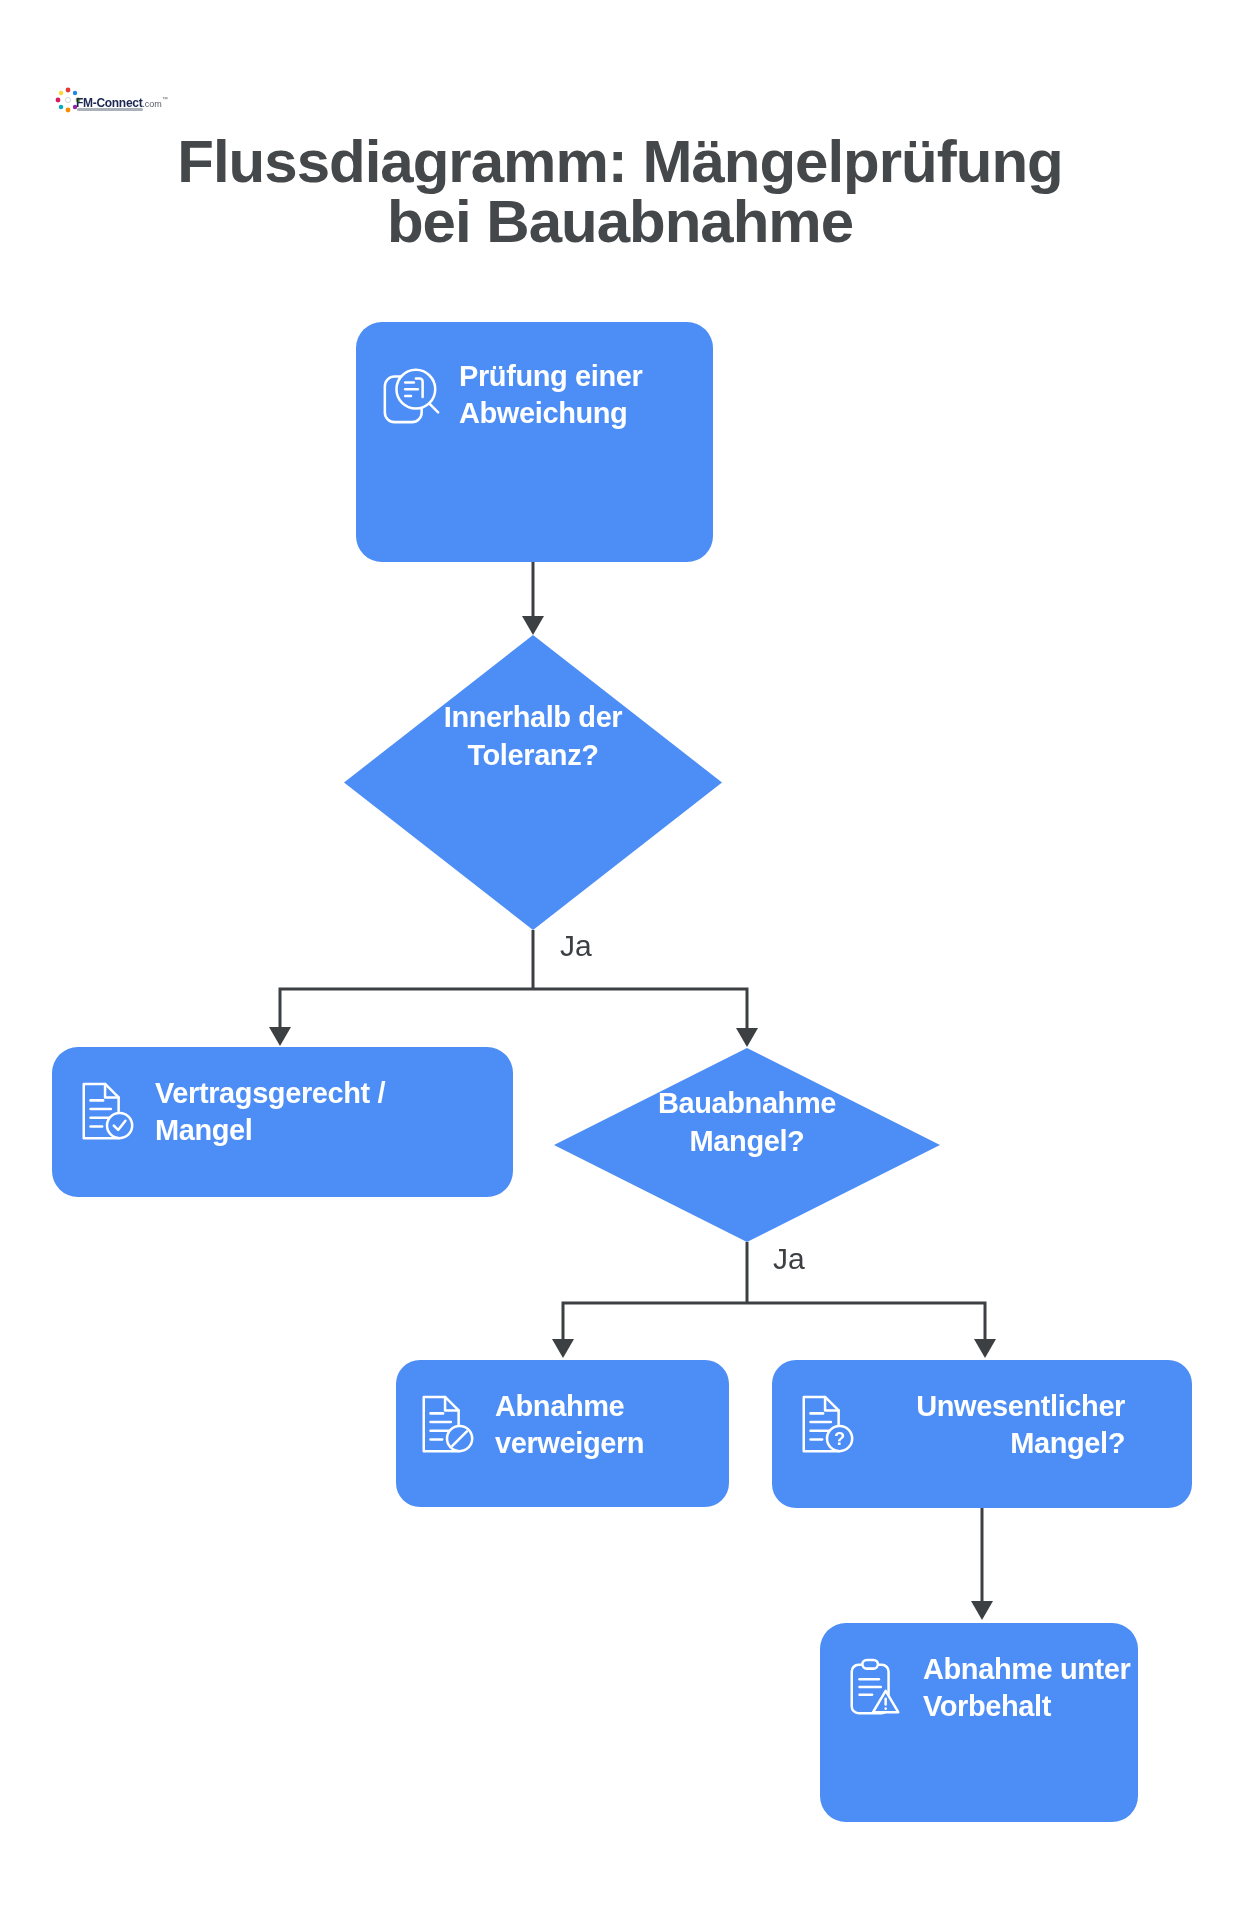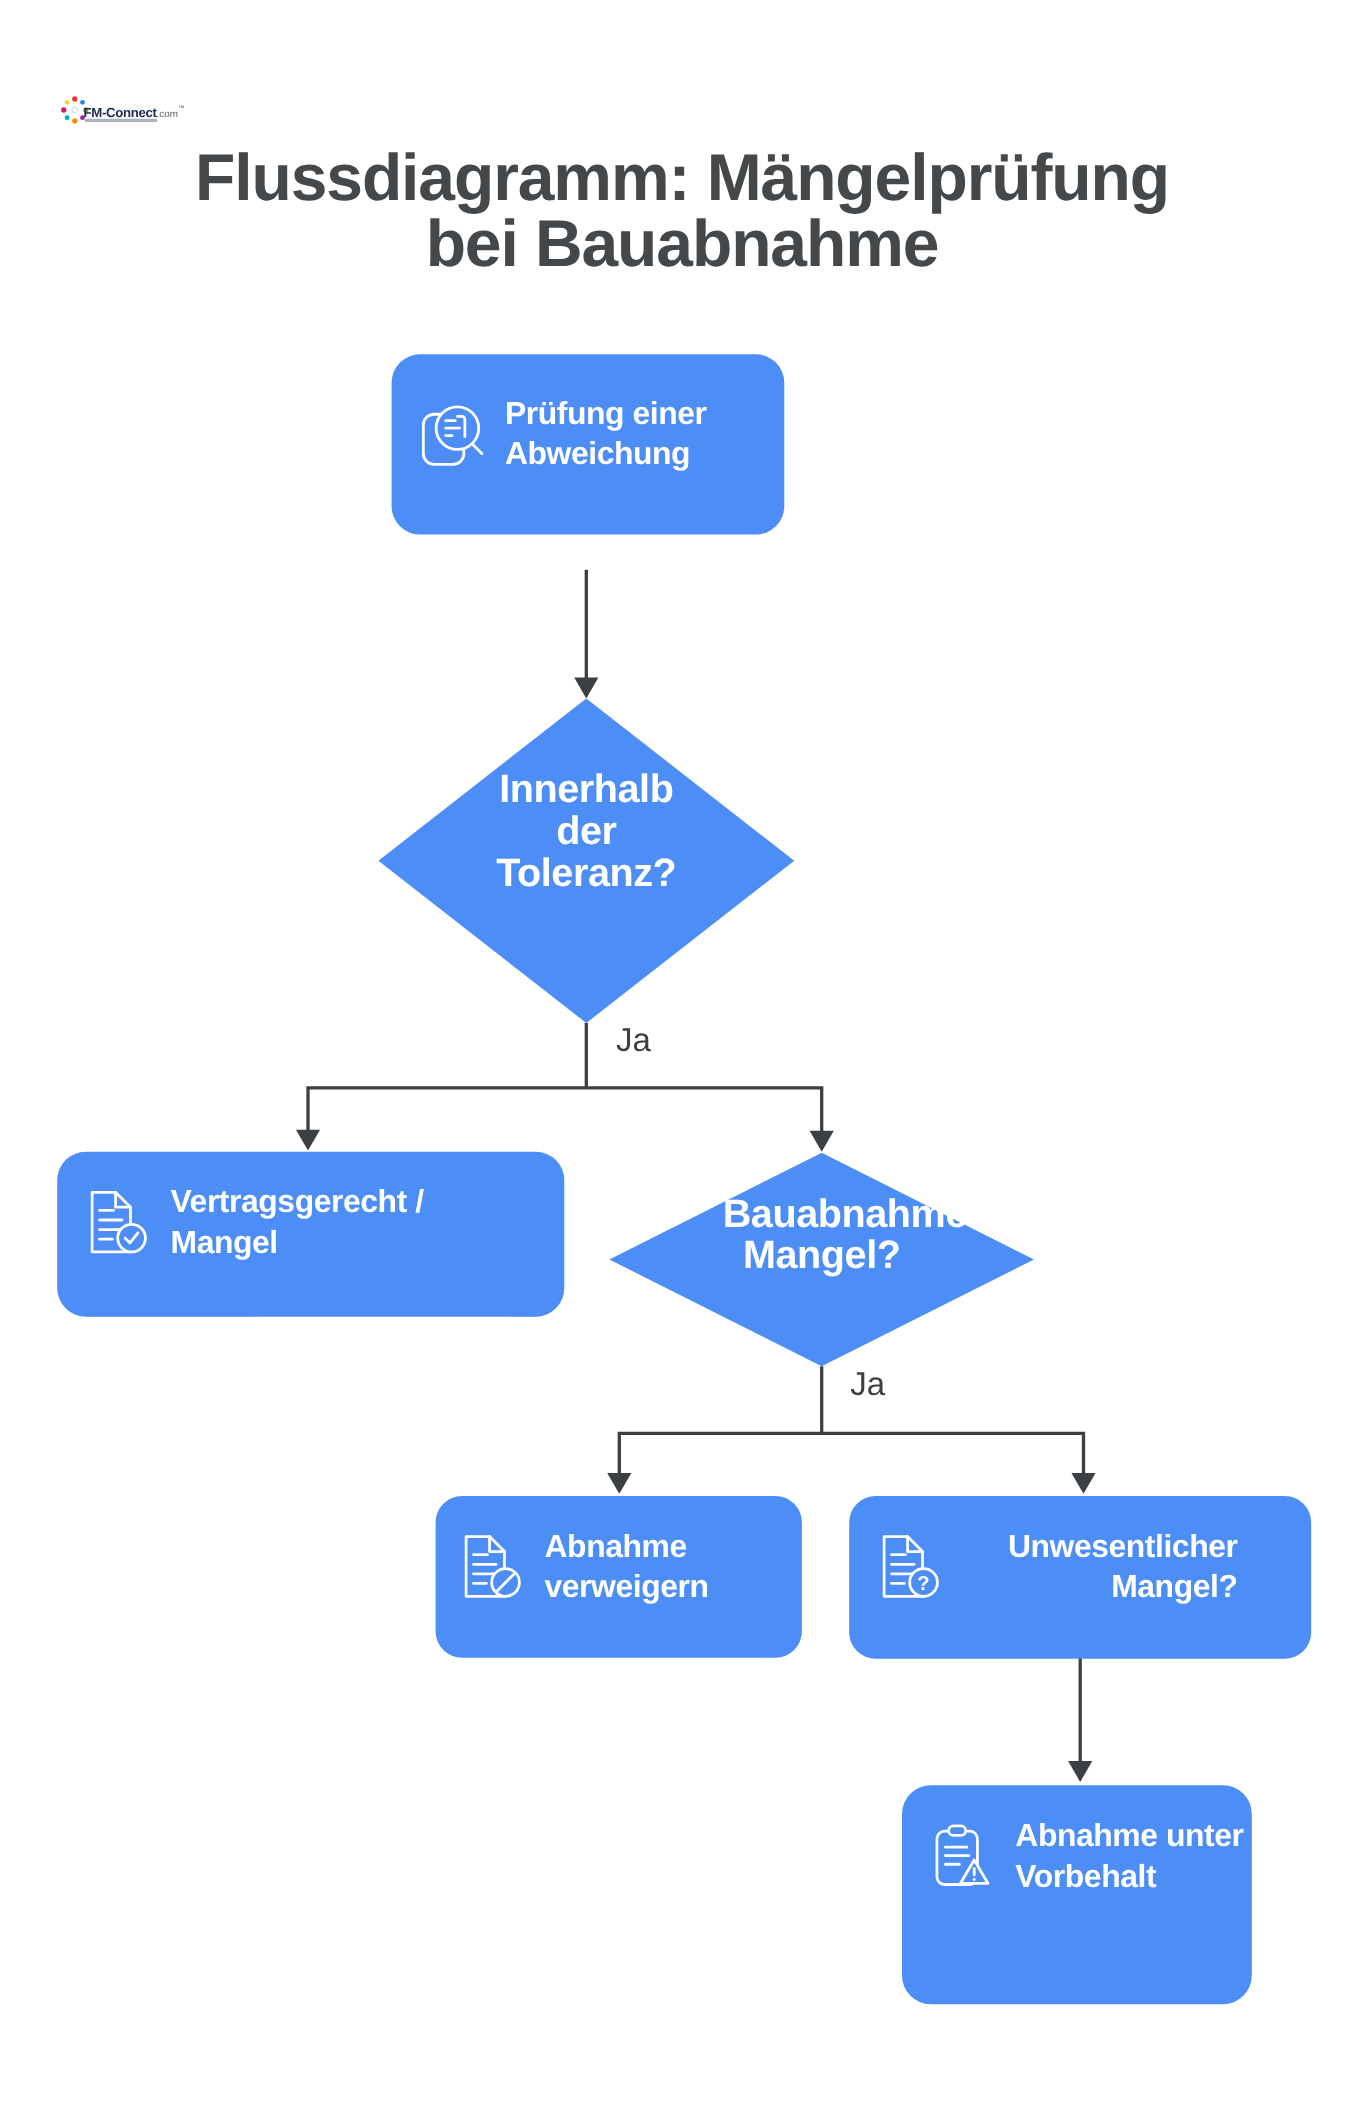--- a/index.html
+++ b/index.html
@@ -26,21 +26,21 @@
   .node{position:absolute;background:#4C8DF6;border-radius:26px;display:flex;
         align-items:flex-start;box-sizing:border-box;padding:28px 18px 0 24px;}
   .node .row{display:flex;align-items:center;gap:17px;}
   .node-label{color:#fff;font-weight:bold;font-size:29px;line-height:37px;letter-spacing:-0.4px;}
   .icon{flex:0 0 62px;width:62px;height:62px;}
 
   
   .diamond{position:absolute;}
   .diamond svg.shape{position:absolute;left:0;top:0;}
   .diamond-label{position:absolute;left:0;right:0;text-align:center;color:#fff;
-                 font-weight:bold;font-size:36px;line-height:38px;letter-spacing:-0.4px;}
+                 font-weight:bold;font-size:29px;line-height:38px;letter-spacing:-0.4px;}
   .diamond-label .inner{display:inline-block;}
 
   
   .edge-label{position:absolute;font-size:30px;color:#3D4043;}
 </style>
 </head>
 <body>
 
 <div class="canvas">
 
@@ -78,21 +78,21 @@
     <g fill="#3D4043" stroke="none">
       <polygon points="522,616 544,616 533,635"></polygon>
       <polygon points="269,1027 291,1027 280,1046"></polygon>
       <polygon points="736,1028 758,1028 747,1047"></polygon>
       <polygon points="552,1339 574,1339 563,1358"></polygon>
       <polygon points="974,1339 996,1339 985,1358"></polygon>
       <polygon points="971,1601 993,1601 982,1620"></polygon>
     </g>
   </svg>
 
-  <div class="node" style="left:356px;top:322px;width:357px;height:164px;padding-top:36px;">
+  <div class="node" style="left:356px;top:322px;width:357px;height:240px;padding-top:36px;">
     <div class="row">
       <span class="icon">
         <svg width="62" height="62" viewBox="0 0 64 64" fill="none" stroke="#fff" stroke-width="2.6" stroke-linecap="round" stroke-linejoin="round">
           <rect x="5" y="13" width="38" height="47" rx="10"></rect>
           <circle cx="37" cy="26" r="20" fill="#4C8DF6"></circle>
           <path d="M37 15 h4 a3 3 0 0 1 3 3 v16"></path>
           <path d="M26 19 h9"></path>
           <path d="M26 26 h13"></path>
           <path d="M26 33 h6"></path>
           <path d="M51 41 L60 50"></path>

